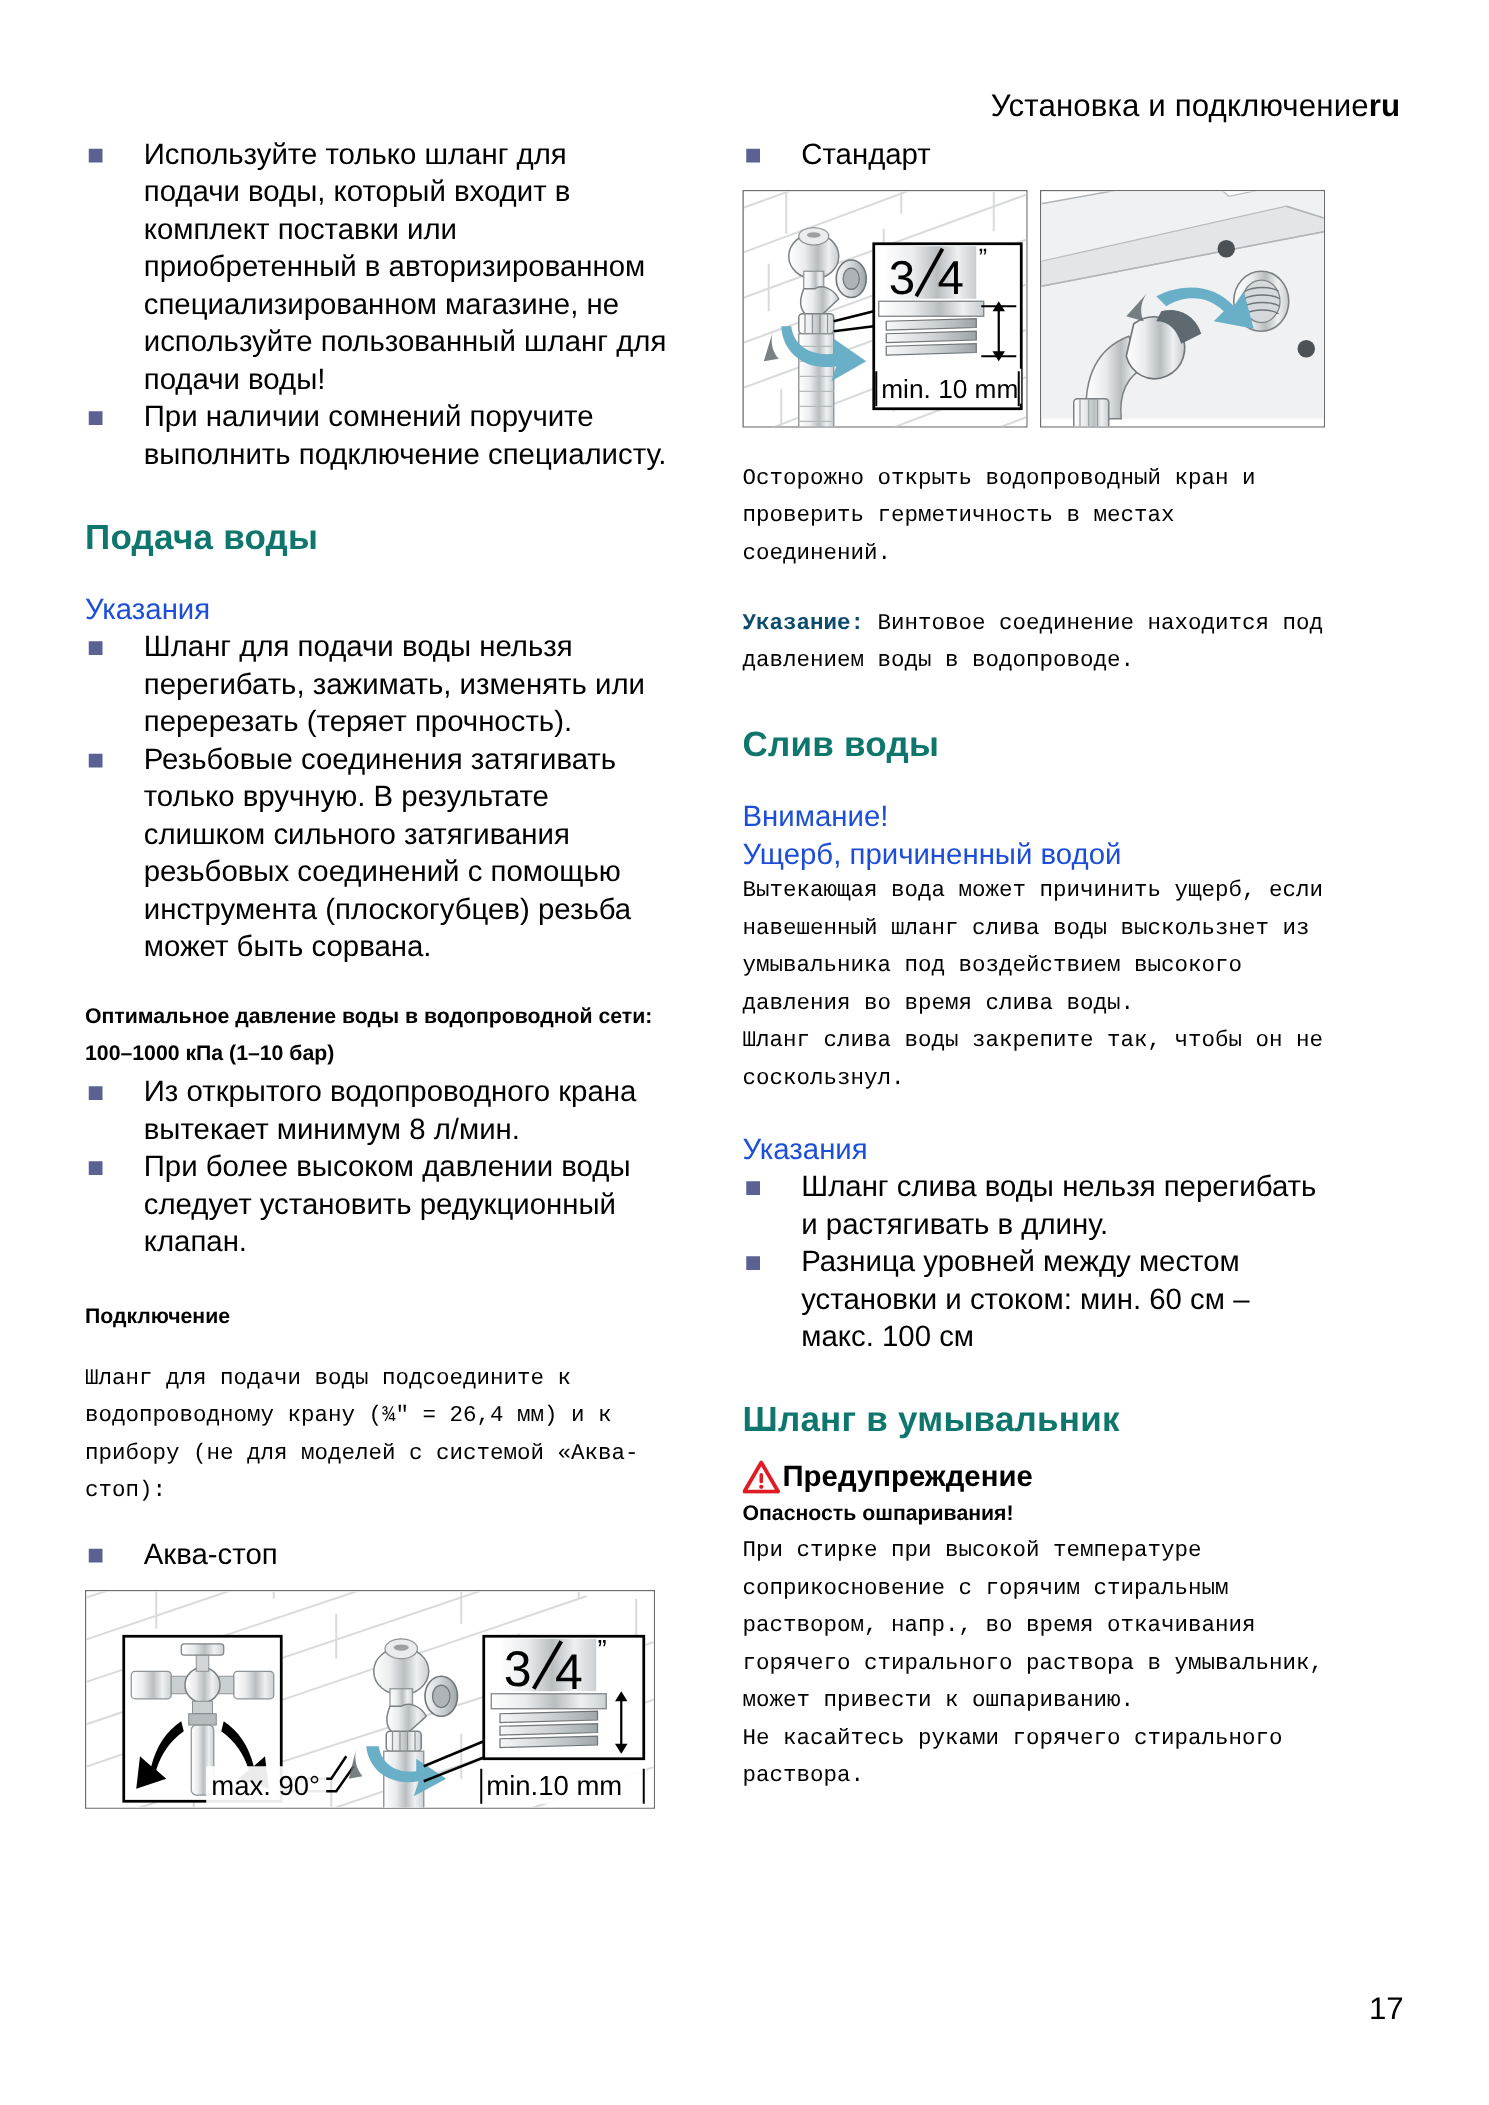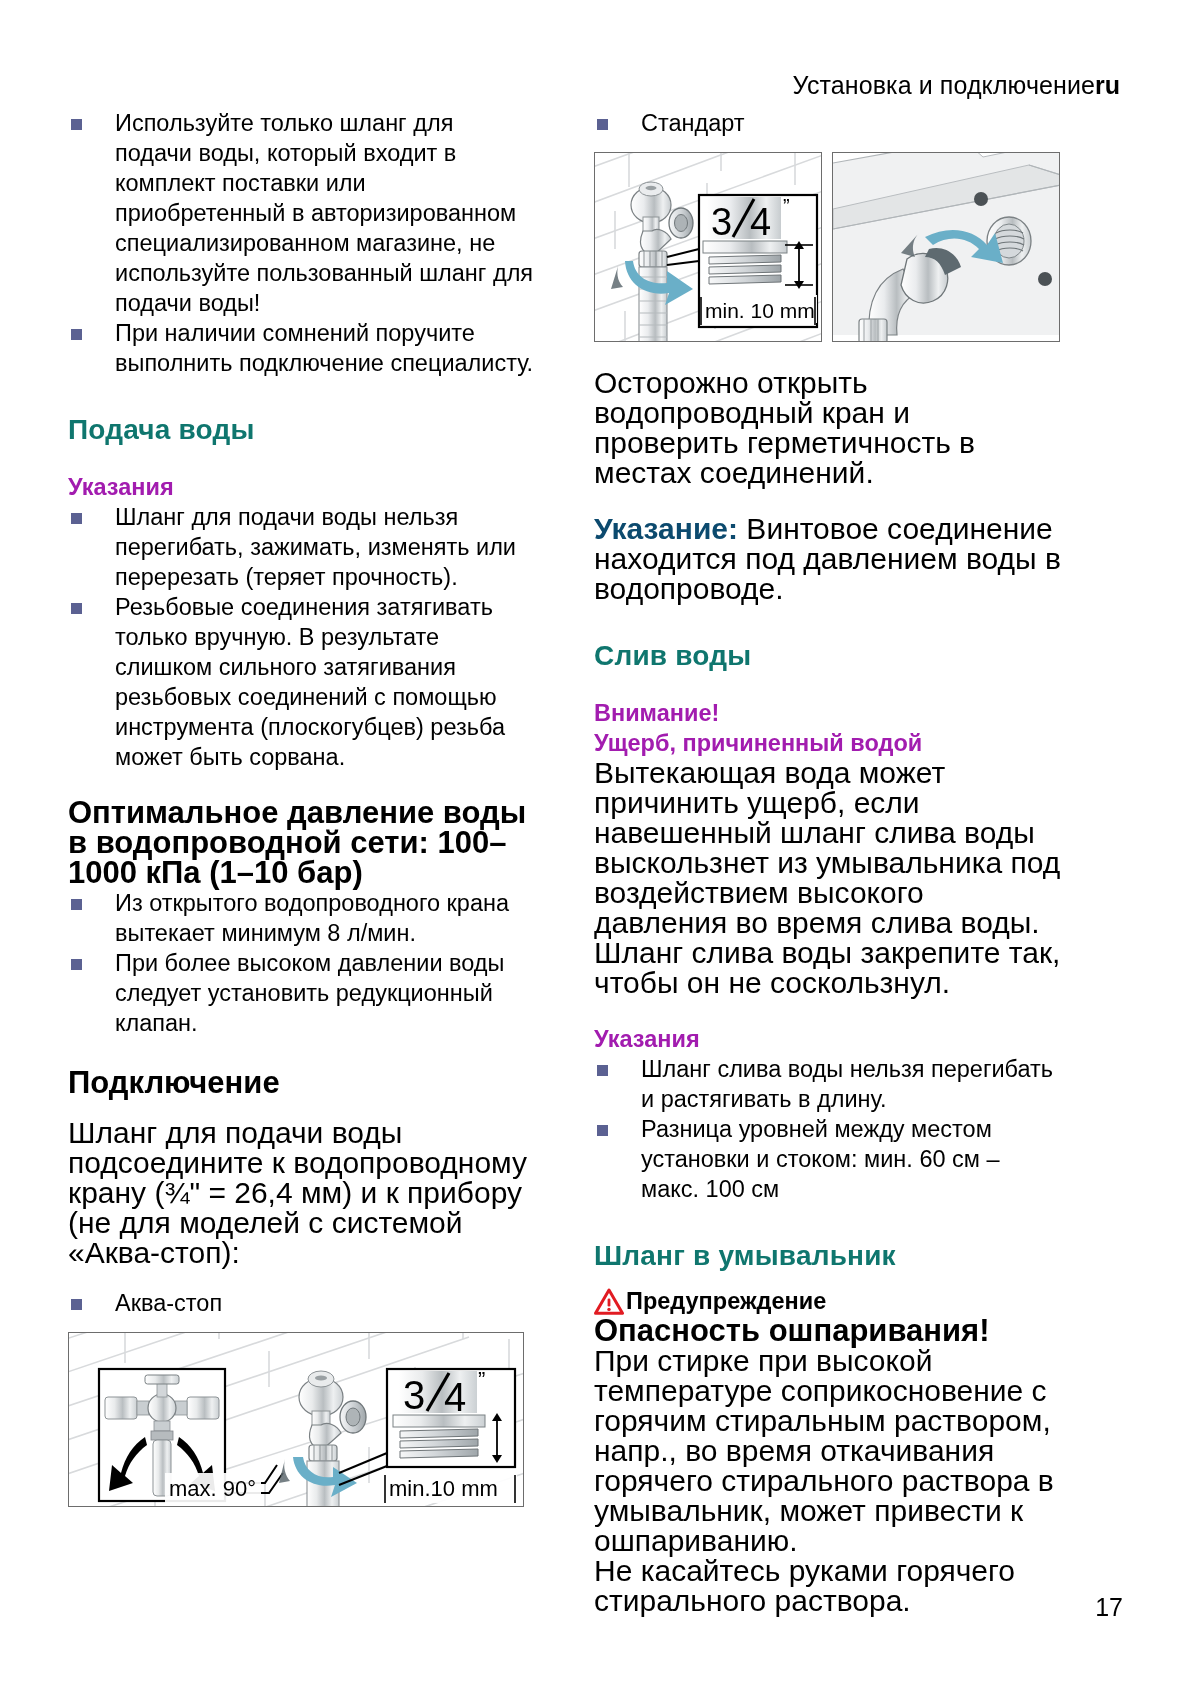--- a/index.html
+++ b/index.html
@@ -44,42 +44,43 @@
   .col {
     position: absolute;
     top: 108px;
     width: 468px;
   }
   .col-left  { left: 68px; }
   .col-right { left: 570px; margin-left: 24px; }
 
   
   .para {
-    font-size: 30px;
+    font-size: 18px;
     line-height: 30px;
     color: #000;
     margin: 0 0 0 0;
+    font-family: Liberation Mono, monospace;
   }
 
   .h1 {
     font-size: 28px;
     font-weight: bold;
     color: #0f766e;
     letter-spacing: 0.2px;
     margin: 0;
   }
   .h-note {
     font-size: 23.5px;
-    font-weight: bold;
-    color: #a21caf;
+    font-weight: normal;
+    color: #1d4ed8;
     margin: 0;
     line-height: 30px;
   }
   .h-bold-black {
-    font-size: 31px;
+    font-size: 17px;
     font-weight: bold;
     color: #000;
     margin: 0;
     line-height: 30px;
   }
   .inline-note-label {
     font-weight: bold;
     color: #0c4a6e;
   }
 

